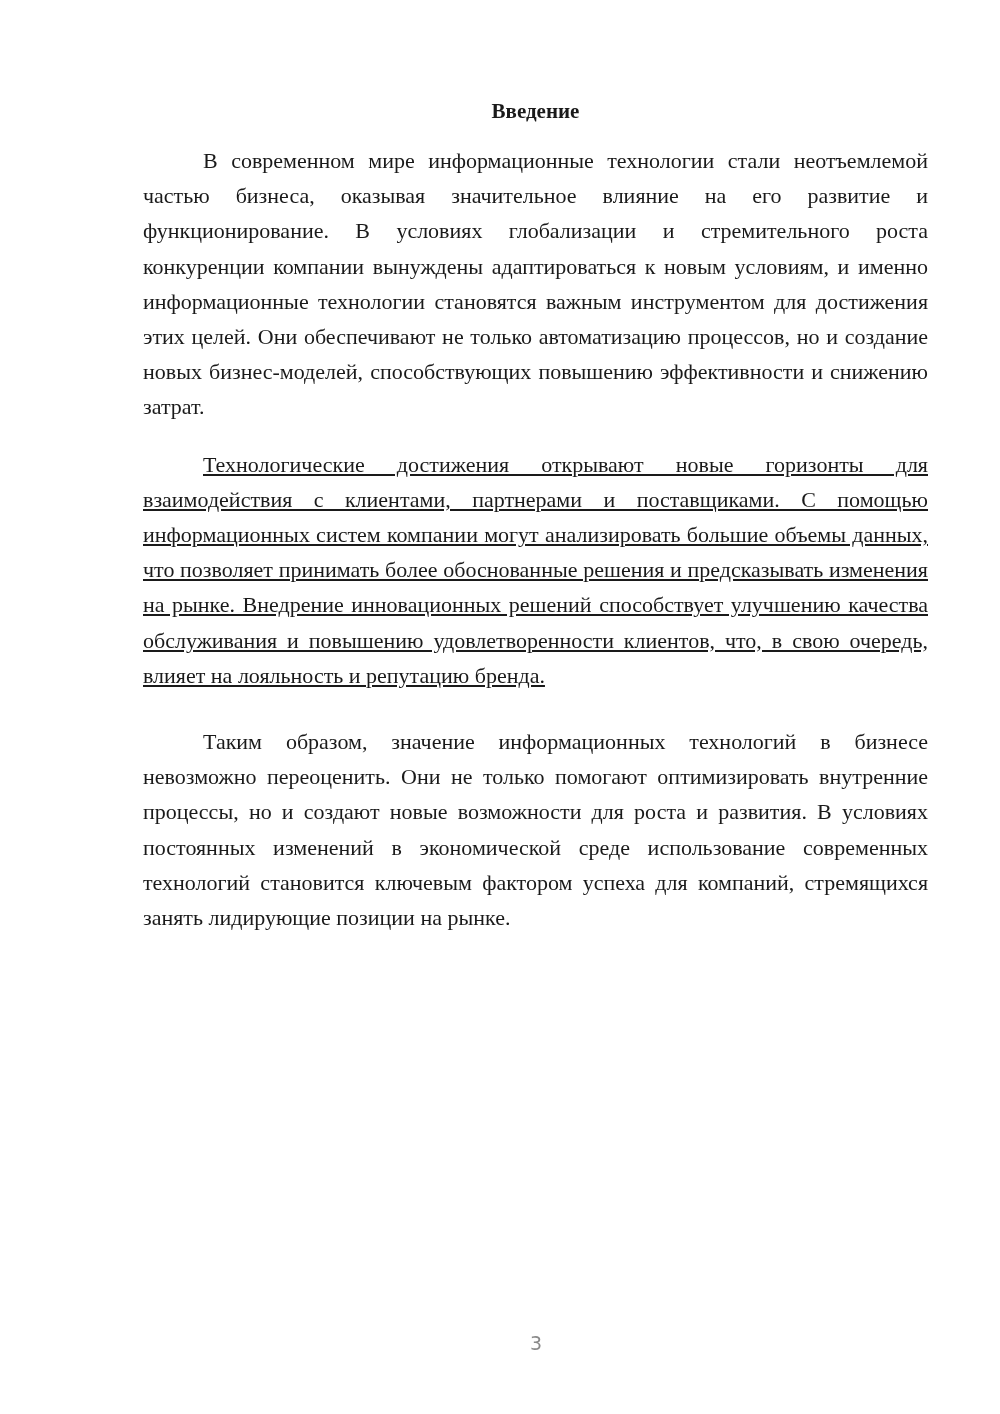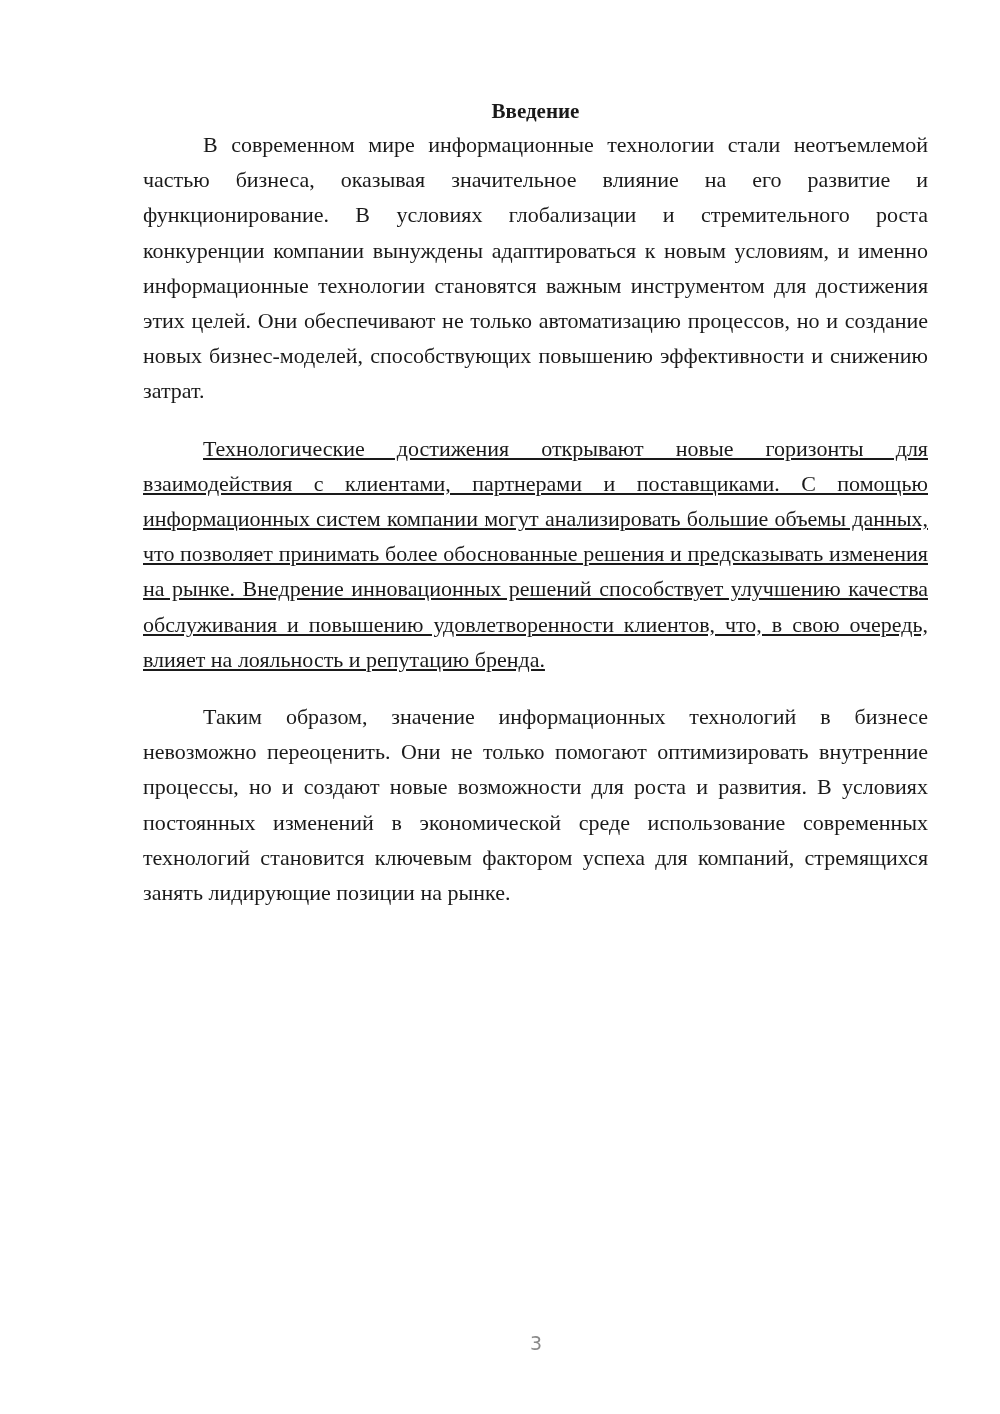--- a/index.html
+++ b/index.html
@@ -40,23 +40,23 @@
       line-height: 32px;
       height: 32px;
       position: relative;
       left: 0;
     }
     .para {
       text-align: justify;
       text-indent: 60px;
       margin: 0;
     }
-    .p1 { }
+    .p1 { margin-top: 16px; }
     .p2 { margin-top: 22px; text-decoration: underline; }
-    .p3 { margin-top: 22px; }
+    .p3 { margin-top: 31px; }
     .page-number {
       position: absolute;
       left: 0;
       width: 1072px;
       top: 1332px;
       text-align: center;
       font-family: "DejaVu Sans", "Liberation Sans", sans-serif;
       font-size: 19px;
       color: #8a8a8a;
     }

